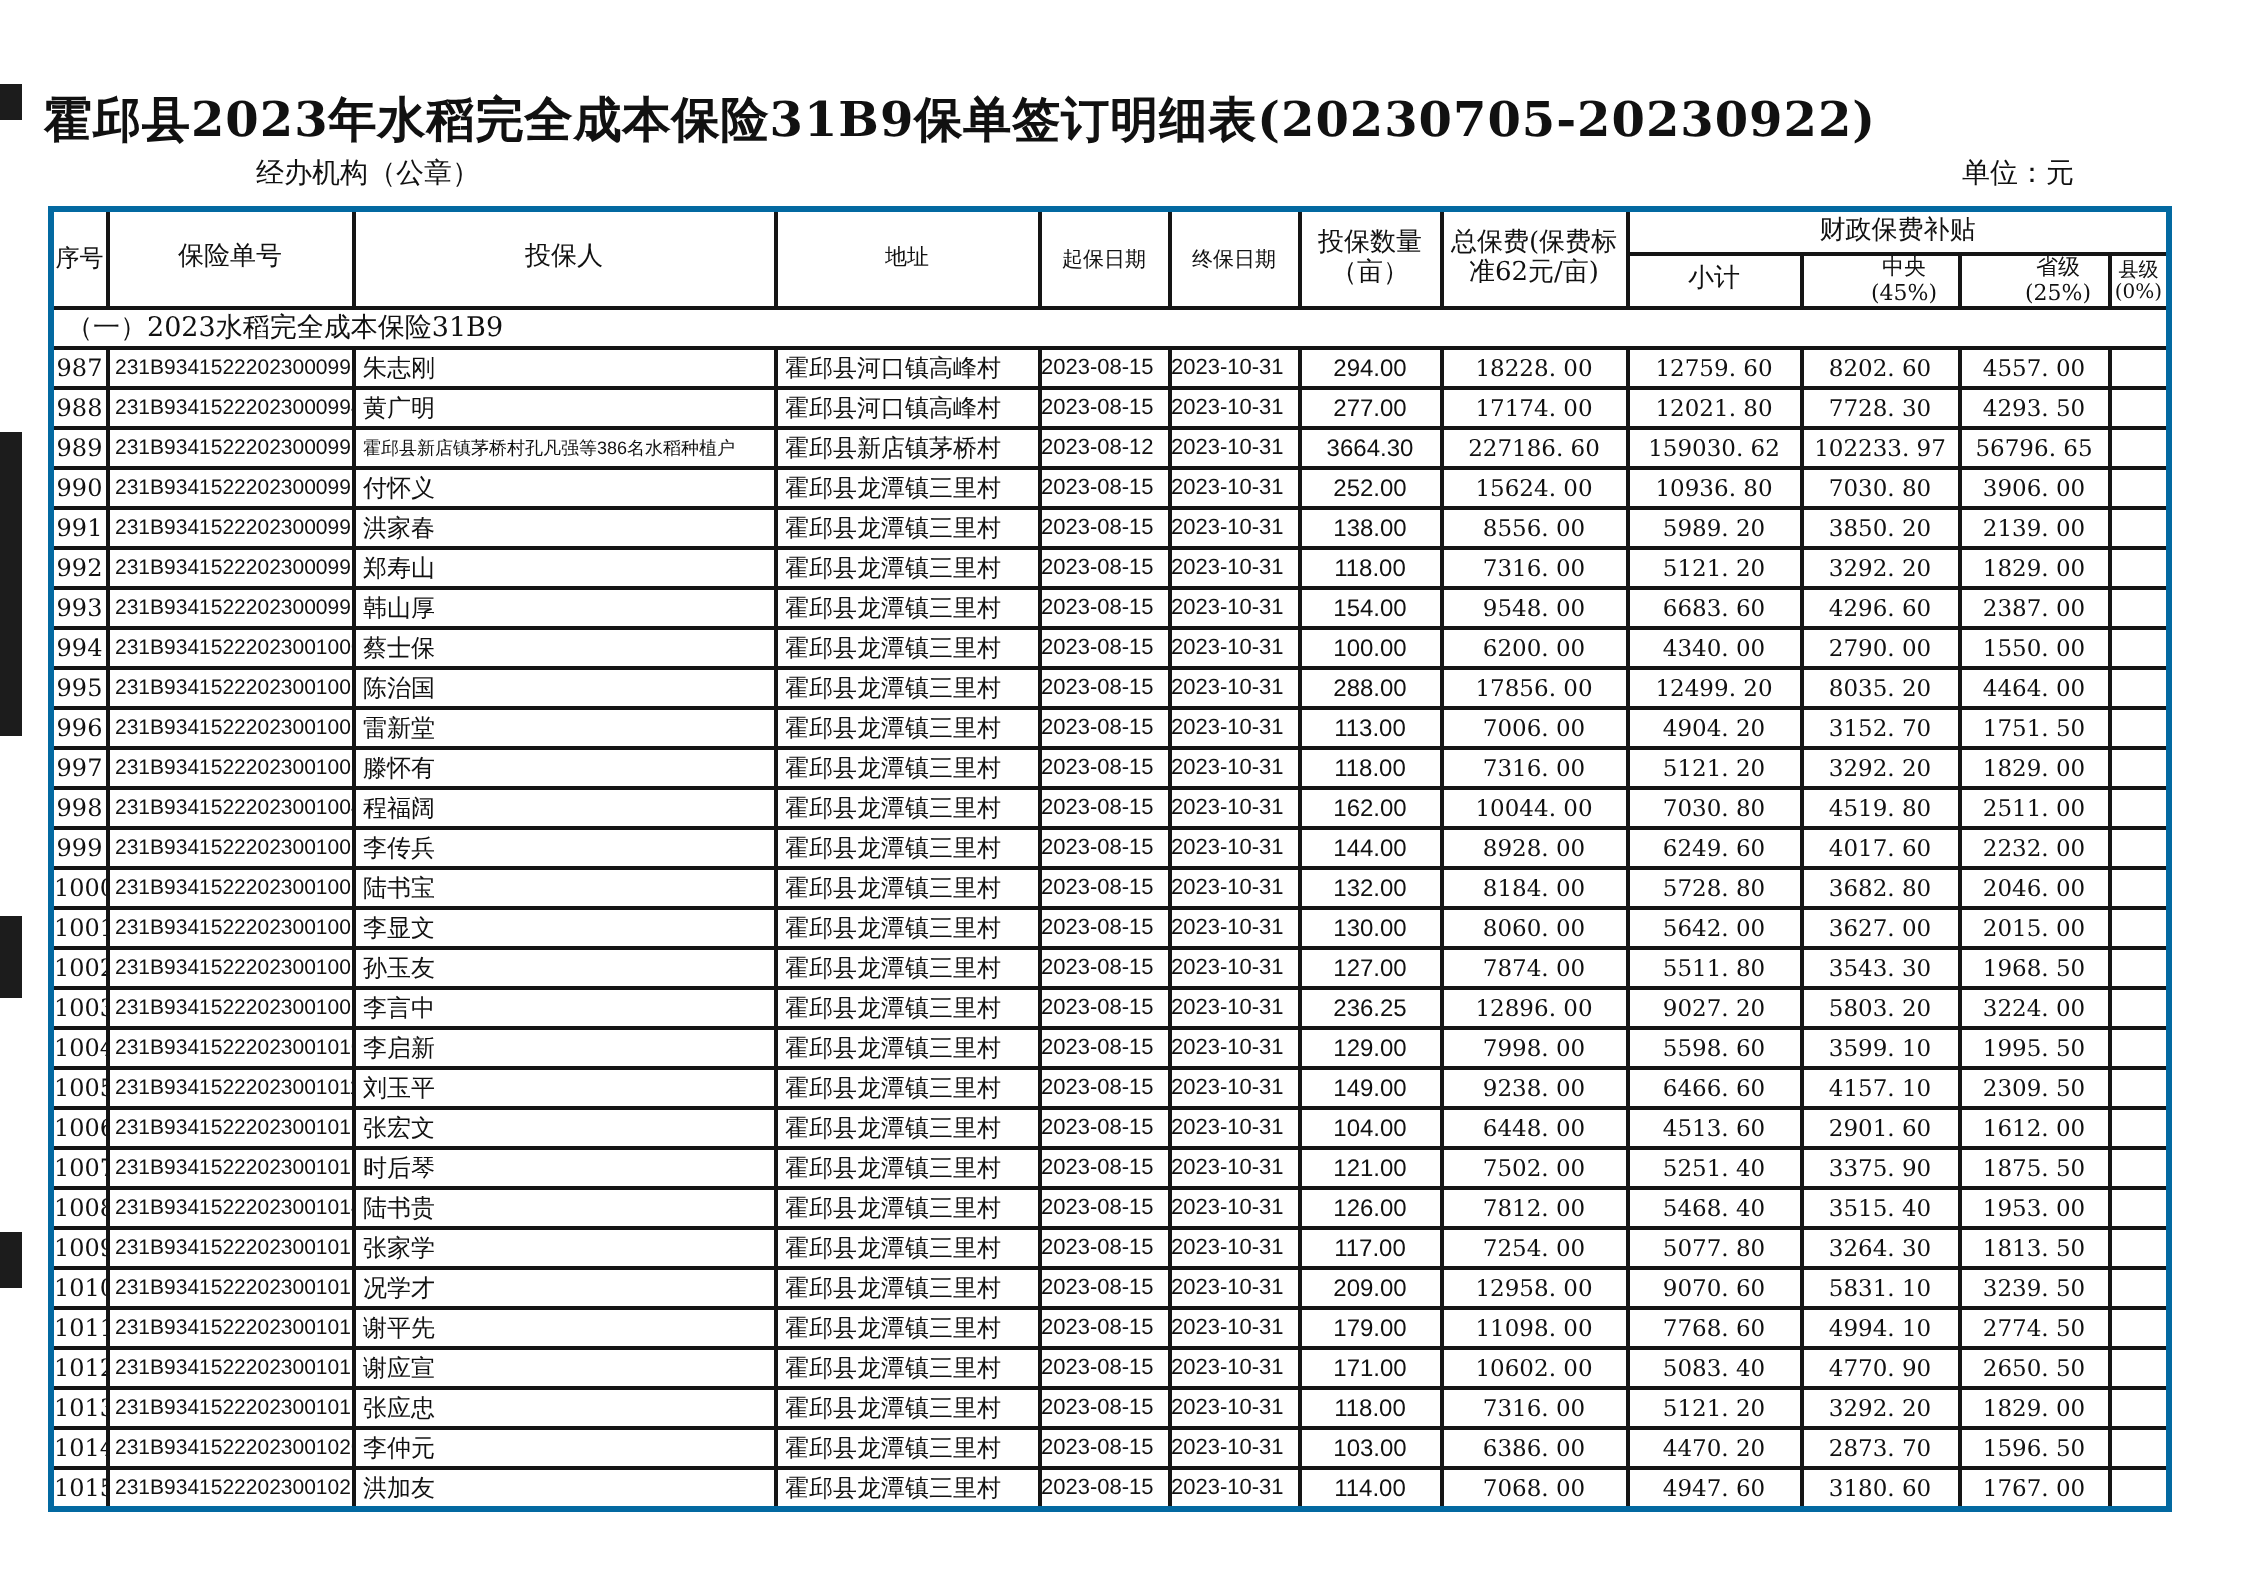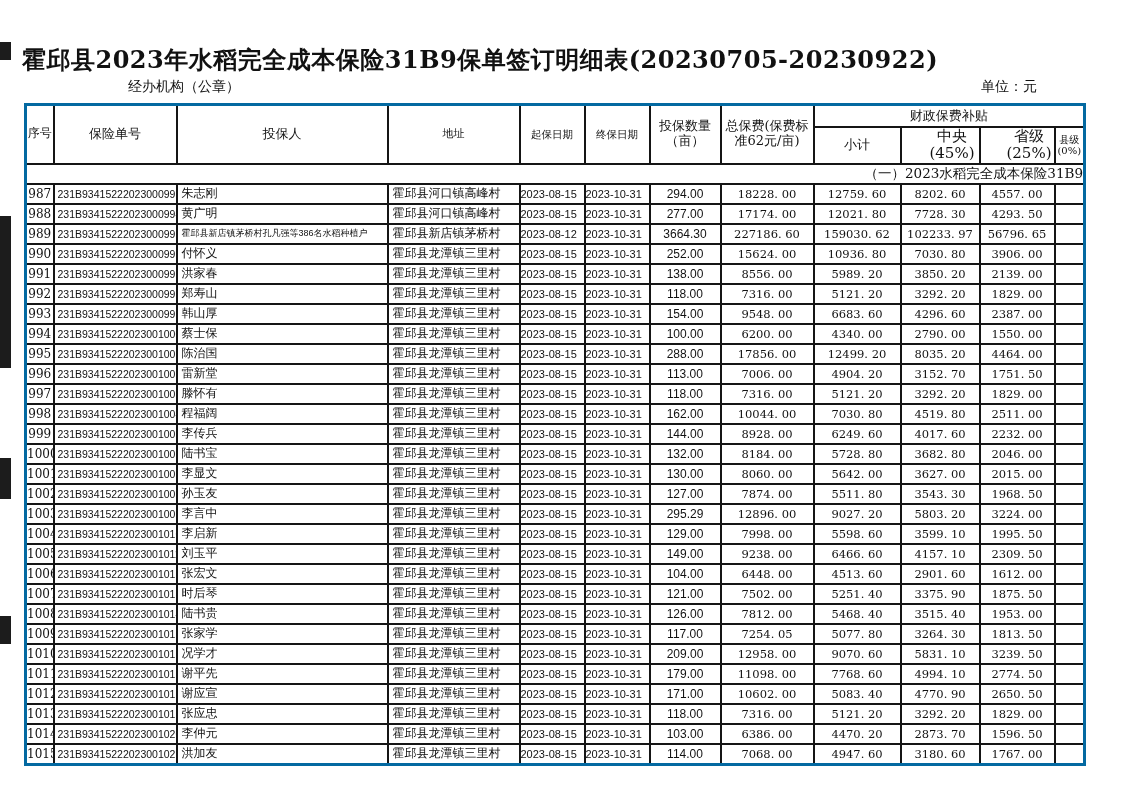--- a/index.html
+++ b/index.html
@@ -25,25 +25,25 @@
     border:2px solid #151515; padding:0; overflow:hidden;
     font-weight:normal; vertical-align:middle;
   }
   .policy-table th { font-family:"DejaVu Serif", serif; text-align:center; line-height:1.15; white-space:normal; }
   .hrow1 th { height:20px; }
   .hrow2 th { height:22px; }
   th.h-seq { font-size:12px; }
   th.h-policy, th.h-insured, th.h-qty, th.h-premium, th.h-group, th.h-sub { font-size:13px; }
   th.h-addr { font-size:11px; }
   th.h-date { font-size:10.5px;margin-top:16px; }
-  th.h-pct { font-size:15px;padding-left:24px; }
+  th.h-pct { font-size:11px;padding-left:24px; }
   th.h-county { font-size:10px; line-height:11px; }
   td.sec-row {
     height:19px; font-family:"DejaVu Serif", serif; font-size:13.5px;
-    text-align:right; padding-left:6px; white-space:nowrap;
+    text-align:left; padding-left:6px; white-space:nowrap;
   }
   .policy-table td { height:18px; white-space:nowrap; }
   td.c-seq   { font-family:"DejaVu Serif", serif; font-size:12px; text-align:center; }
   td.c-policy{ font-family:"Liberation Sans", sans-serif; font-size:10.5px; text-align:left; padding-left:3px; }
   td.c-name  { font-family:"Liberation Sans", sans-serif; font-size:12px; text-align:left; padding-left:4px; }
   td.c-name.small { font-size:9px; }
   td.c-addr  { font-family:"Liberation Sans", sans-serif; font-size:12px; text-align:left; padding-left:4px;margin-top:44px; }
   td.c-date  { font-family:"Liberation Sans", sans-serif; font-size:11px; text-align:left; }
   td.c-qty   { font-family:"Liberation Sans", sans-serif; font-size:12px; text-align:center;margin-top:20px; }
   td.c-money { font-family:"DejaVu Serif", serif; font-size:11.5px; text-align:center; }
@@ -327,21 +327,21 @@
         <td class="c-money">1968. 50</td>
         <td class="c-county"></td>
       </tr>
       <tr>
         <td class="c-seq">1003</td>
         <td class="c-policy">231B93415222023001009</td>
         <td class="c-name">李言中</td>
         <td class="c-addr">霍邱县龙潭镇三里村</td>
         <td class="c-date">2023-08-15</td>
         <td class="c-date">2023-10-31</td>
-        <td class="c-qty">295.29</td>
+        <td class="c-qty">236.25</td>
         <td class="c-money">12896. 00</td>
         <td class="c-money">9027. 20</td>
         <td class="c-money">5803. 20</td>
         <td class="c-money">3224. 00</td>
         <td class="c-county"></td>
       </tr>
       <tr>
         <td class="c-seq">1004</td>
         <td class="c-policy">231B93415222023001010</td>
         <td class="c-name">李启新</td>
@@ -412,21 +412,21 @@
         <td class="c-county"></td>
       </tr>
       <tr>
         <td class="c-seq">1009</td>
         <td class="c-policy">231B93415222023001015</td>
         <td class="c-name">张家学</td>
         <td class="c-addr">霍邱县龙潭镇三里村</td>
         <td class="c-date">2023-08-15</td>
         <td class="c-date">2023-10-31</td>
         <td class="c-qty">117.00</td>
-        <td class="c-money">7254. 05</td>
+        <td class="c-money">7254. 00</td>
         <td class="c-money">5077. 80</td>
         <td class="c-money">3264. 30</td>
         <td class="c-money">1813. 50</td>
         <td class="c-county"></td>
       </tr>
       <tr>
         <td class="c-seq">1010</td>
         <td class="c-policy">231B93415222023001016</td>
         <td class="c-name">况学才</td>
         <td class="c-addr">霍邱县龙潭镇三里村</td>

